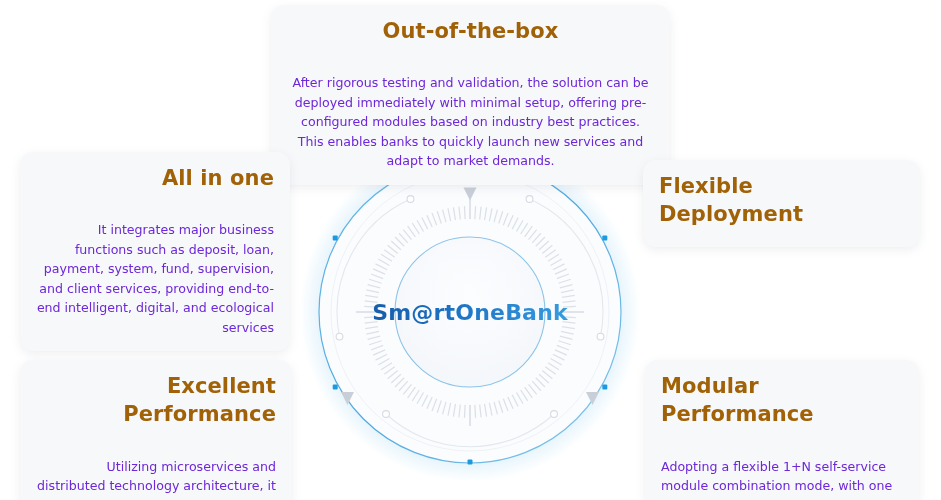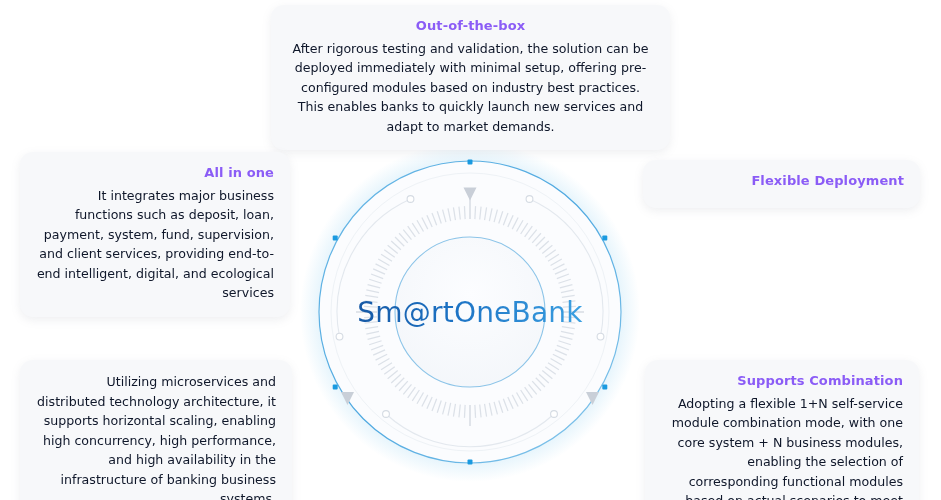--- a/index.html
+++ b/index.html
@@ -19,34 +19,35 @@
   
   .card {
     position: absolute;
     background: #f7f8fa;
     border-radius: 13px;
     box-shadow: 0 3px 10px rgba(120,130,150,0.13);
     box-sizing: border-box;
     padding: 12px 16px 14px 16px;
   }
   .card-title {
-    font-size: 13px;
+    font-size: 21px;
     font-weight: bold;
-    color: #8b5cf6;
+    color: #a16207;
     line-height: 1.35;
     margin-bottom: 4px;
     letter-spacing: 0.1px;
   }
   .card-body {
     font-size: 12.6px;
-    color: #0f172a;
+    color: #6d28d9;
     line-height: 1.55;
+    margin-top: 28px;
   }
   .align-right  { text-align: right; }
-  .align-left   { text-align: right; }
+  .align-left   { text-align: left; }
   .align-center { text-align: center; }
 
   
   #card-out-of-the-box      { left: 271px; top: 5px;   width: 399px; }
   #card-all-in-one          { left: 20px;  top: 152px; width: 270px; }
   #card-flexible-deployment { left: 643px; top: 160px; width: 277px; }
   #card-excellent-performance { left: 20px; top: 360px; width: 272px; }
   #card-modular-combination { left: 645px; top: 360px; width: 274px; }
 
   
@@ -61,22 +62,22 @@
 
   #brand-label {
     position: absolute;
     left: 0;
     top: 0;
     width: 344px;
     height: 344px;
     display: flex;
     align-items: center;
     justify-content: center;
-    font-size: 28px;
-    font-weight: normal;
+    font-size: 22px;
+    font-weight: bold;
     letter-spacing: 0.2px;
     background: linear-gradient(90deg, #134a93 0%, #1c72c4 45%, #49b5ef 100%);
     -webkit-background-clip: text;
     background-clip: text;
     color: transparent;
     -webkit-text-fill-color: transparent;
     pointer-events: none;
   }
 </style>
 </head>
@@ -277,19 +278,20 @@
 <div class="card align-right" id="card-all-in-one">
   <div class="card-title">All in one</div>
   <div class="card-body">It integrates major business functions such as deposit, loan, payment, system, fund, supervision, and client services, providing end-to-end intelligent, digital, and ecological services</div>
 </div>
 
 <div class="card align-left" id="card-flexible-deployment">
   <div class="card-title">Flexible Deployment</div>
 </div>
 
 <div class="card align-right" id="card-excellent-performance">
+  <div class="card-title">Excellent Performance</div>
   <div class="card-body">Utilizing microservices and distributed technology architecture, it supports horizontal scaling, enabling high concurrency, high performance, and high availability in the infrastructure of banking business systems.</div>
 </div>
 
 <div class="card align-left" id="card-modular-combination">
-  <div class="card-title">Supports Combination</div>
+  <div class="card-title">Modular Performance</div>
   <div class="card-body">Adopting a flexible 1+N self-service module combination mode, with one core system + N business modules, enabling the selection of corresponding functional modules based on actual scenarios to meet specific needs.</div>
 </div>
 
 </body></html>

